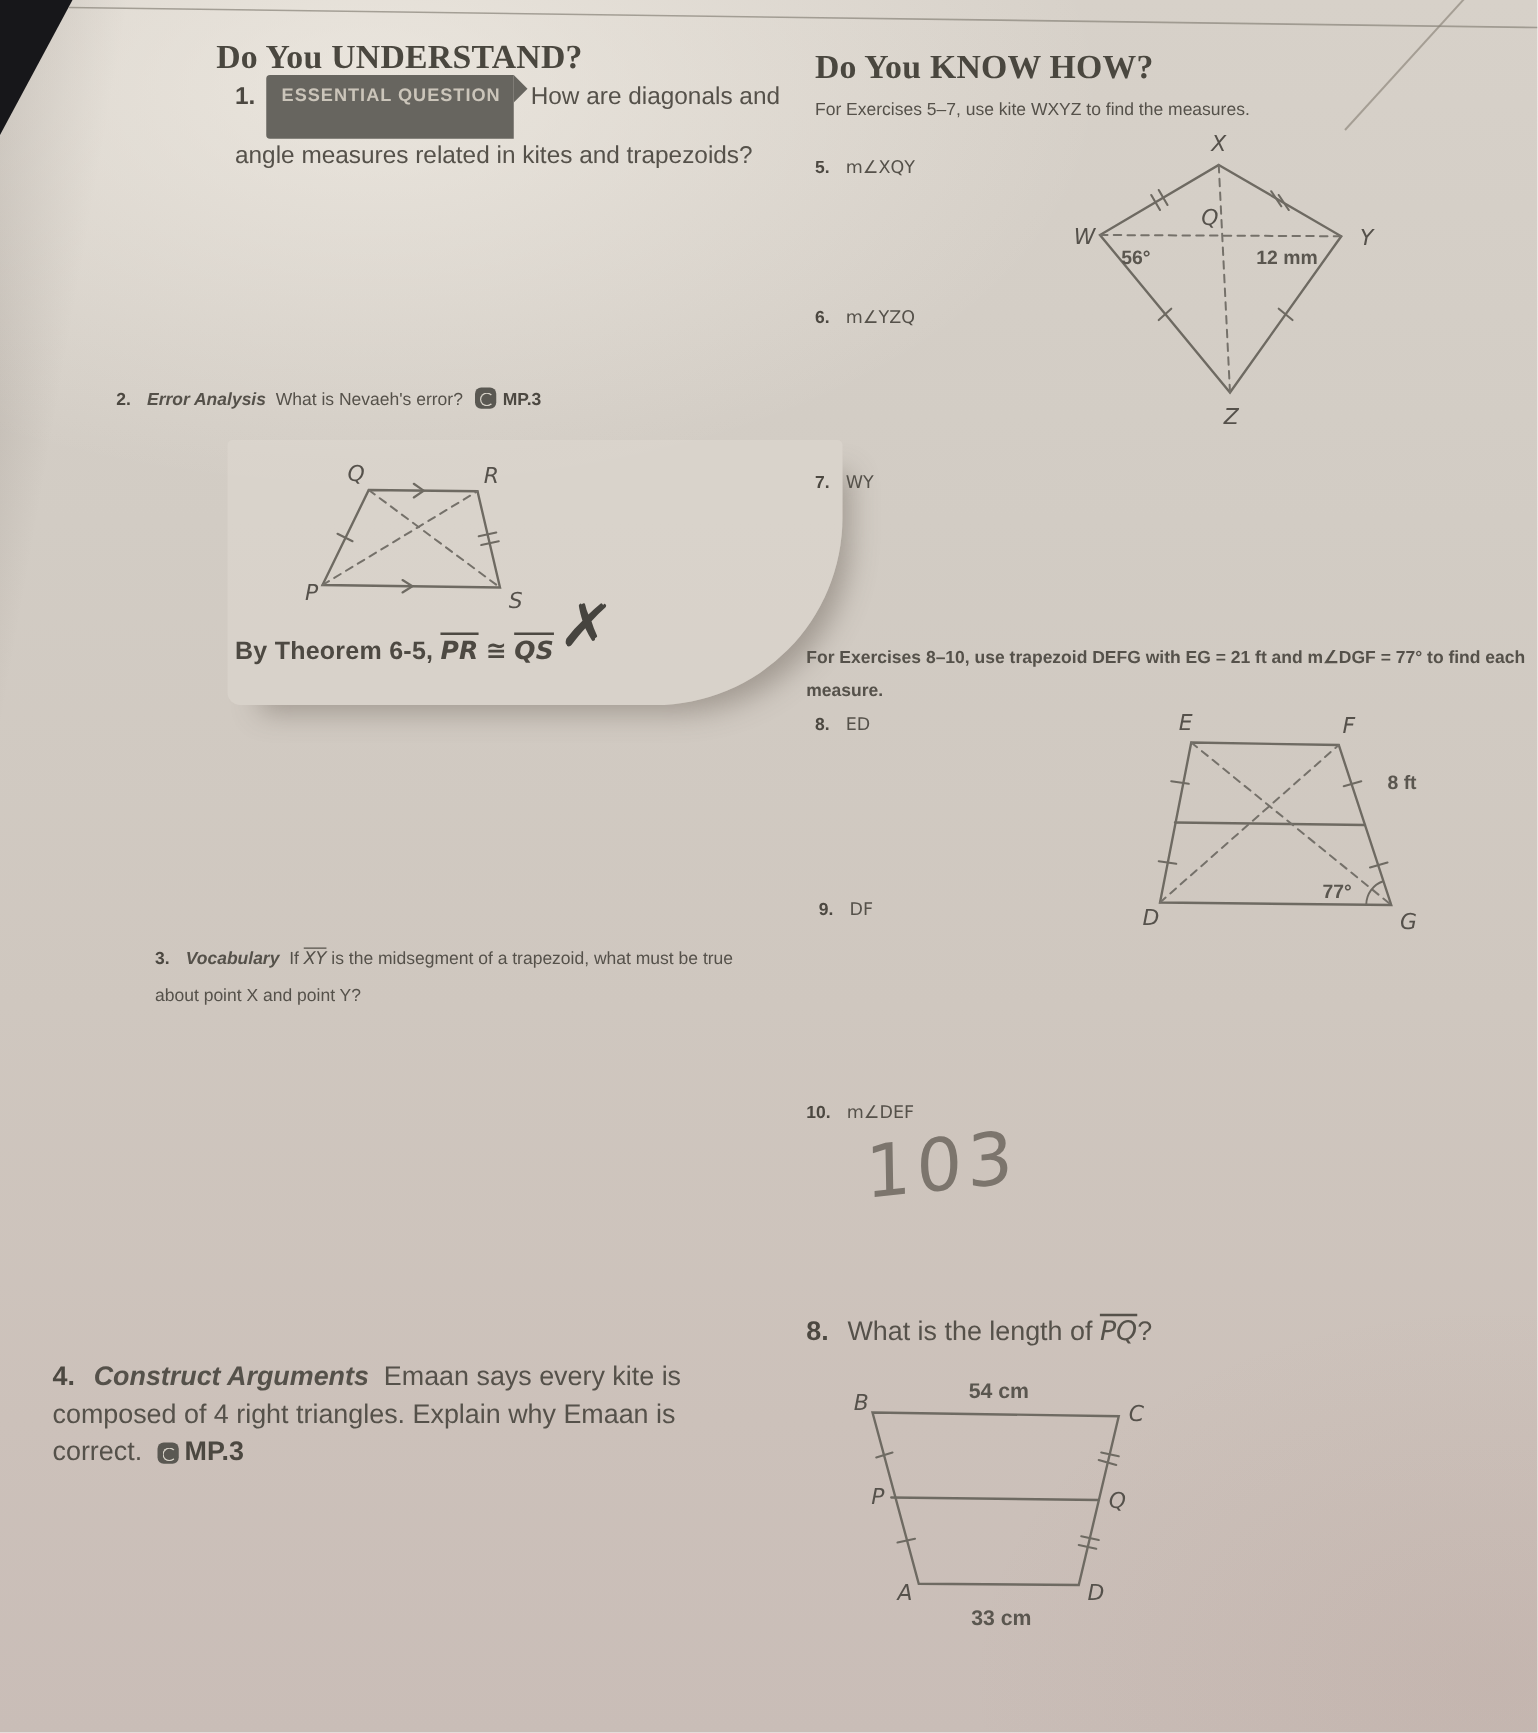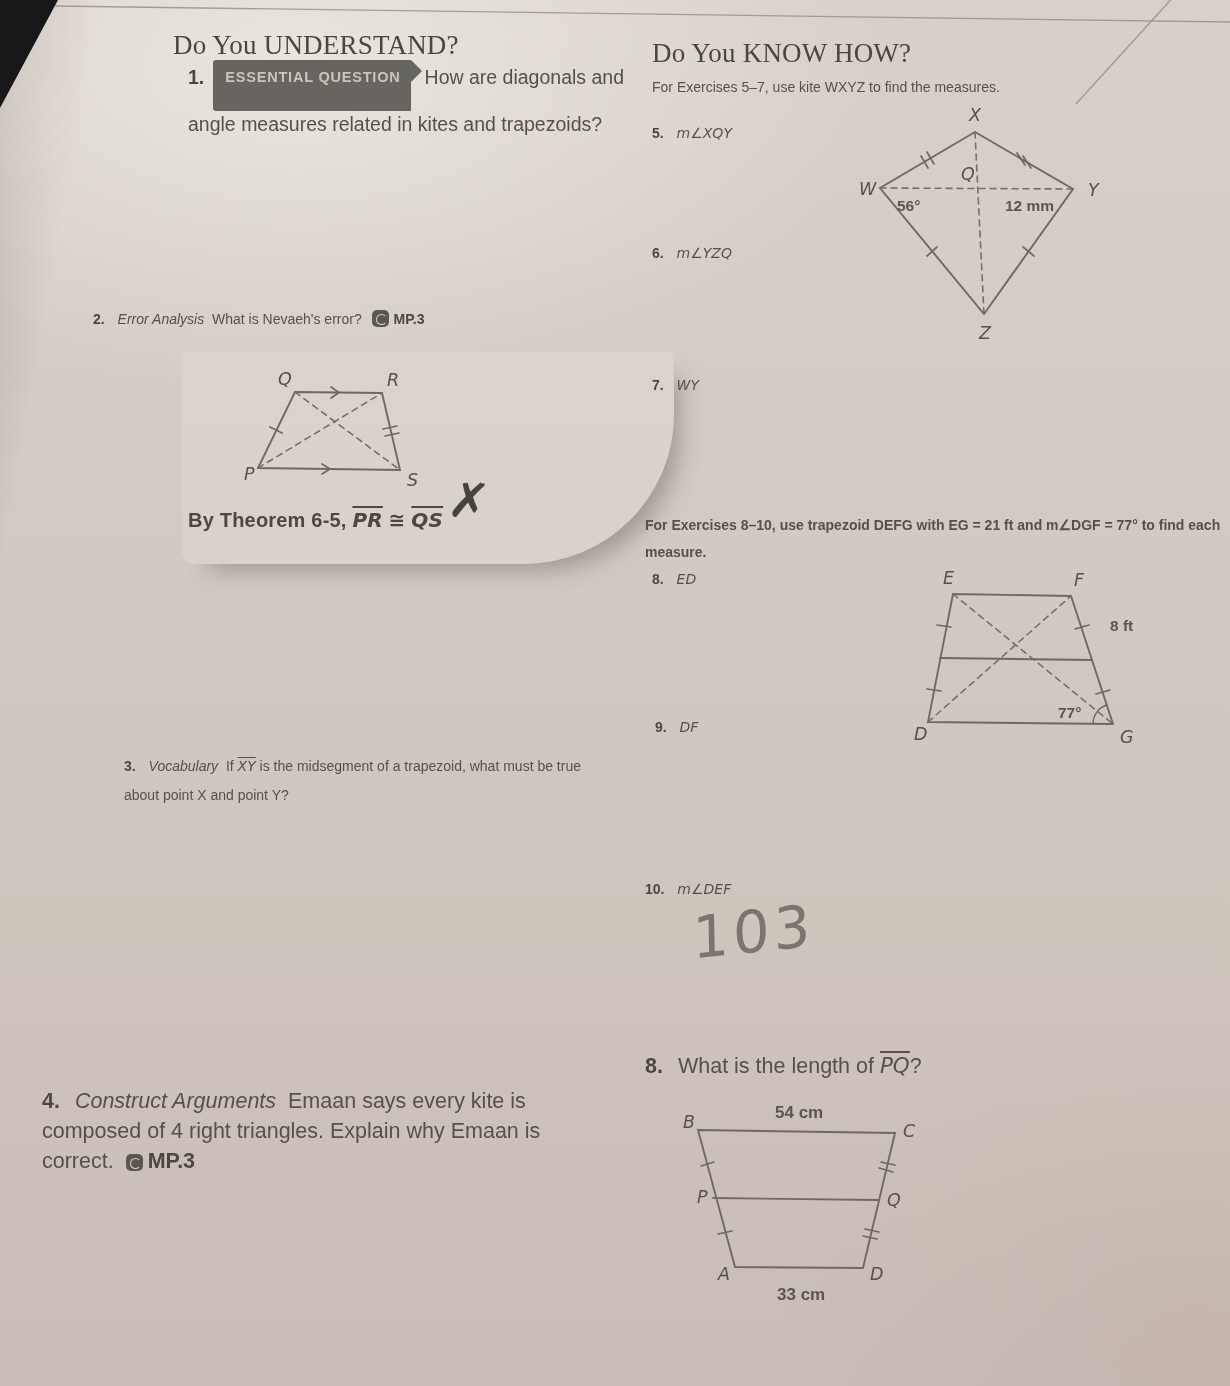--- a/index.html
+++ b/index.html
@@ -6,25 +6,25 @@
   body{width:1230px;height:1386px;font-family:"Liberation Sans",sans-serif;}
   .page{
     position:relative;width:1230px;height:1386px;overflow:hidden;color:#534f49;
     background:
       radial-gradient(ellipse 950px 520px at 24% 5%, rgba(250,246,238,0.55), rgba(250,246,238,0) 62%),
       linear-gradient(100deg, rgba(70,58,52,0.20) 0%, rgba(70,58,52,0) 7%),
       radial-gradient(ellipse 700px 500px at 97% 97%, rgba(150,110,100,0.10), rgba(150,110,100,0) 60%),
       linear-gradient(180deg,#d7d1c9 0%,#d2ccc4 30%,#cfc7bf 58%,#ccc1ba 82%,#c9bdb7 100%);
   }
   .abs{position:absolute;}
-  .heading{font-family:"Liberation Serif",serif;font-weight:normal;font-size:27px;color:#4a473f;letter-spacing:0.2px;}
+  .heading{font-family:"Liberation Serif",serif;font-weight:bold;font-size:27px;color:#4a473f;letter-spacing:0.2px;}
   .body-txt{font-size:14px;line-height:27px;color:#55514a;}
   .num{font-weight:bold;color:#4c4841;margin-right:9px;}
-  .lbl{font-weight:normal;font-style:italic;}
-  .math{font-style:italic;font-family:"DejaVu Sans",sans-serif;}
+  .lbl{font-weight:bold;font-style:italic;}
+  .math{font-family:"DejaVu Sans",sans-serif;}
   .oline{text-decoration:overline;font-style:italic;font-family:"DejaVu Sans",sans-serif;}
   .badge{
     display:inline-block;position:relative;background:#67655f;color:#cbc5ba;
     font-size:14.5px;font-weight:bold;letter-spacing:0.8px;padding:4px 10px 20px 12px;
     border-radius:3px 0 0 3px;vertical-align:2px;margin-right:14px;
   }
   .badge::after{
     content:"";position:absolute;right:-11px;top:0;width:0;height:0;
     border-top:11.5px solid transparent;border-bottom:11.5px solid transparent;border-left:11px solid #67655f;
   }

